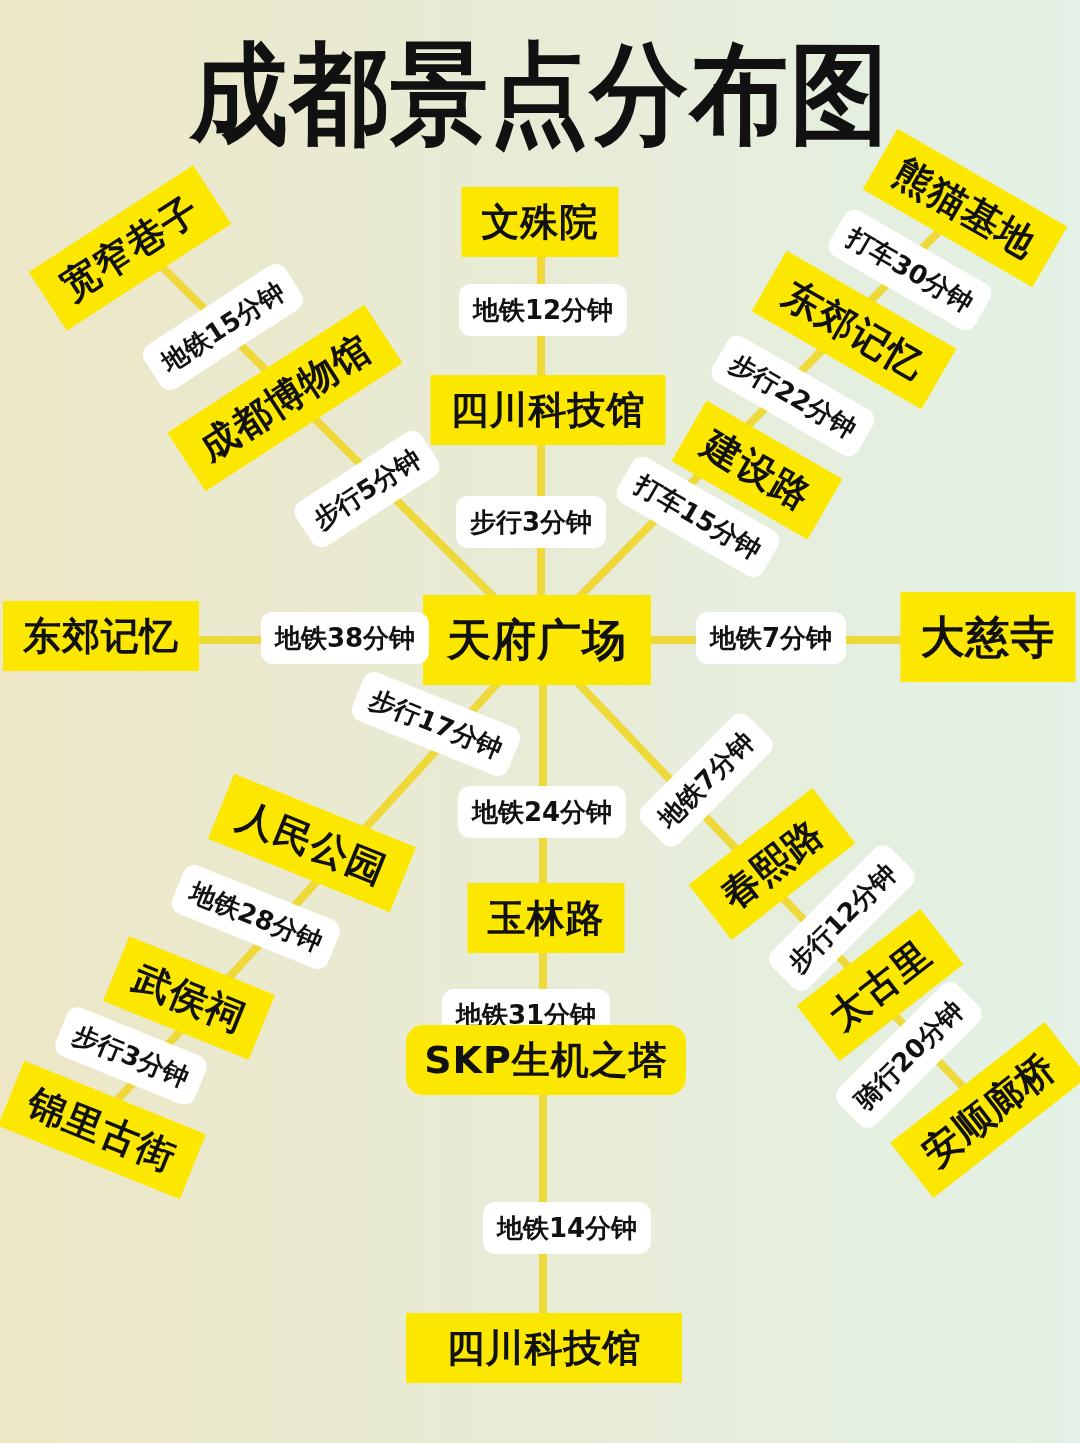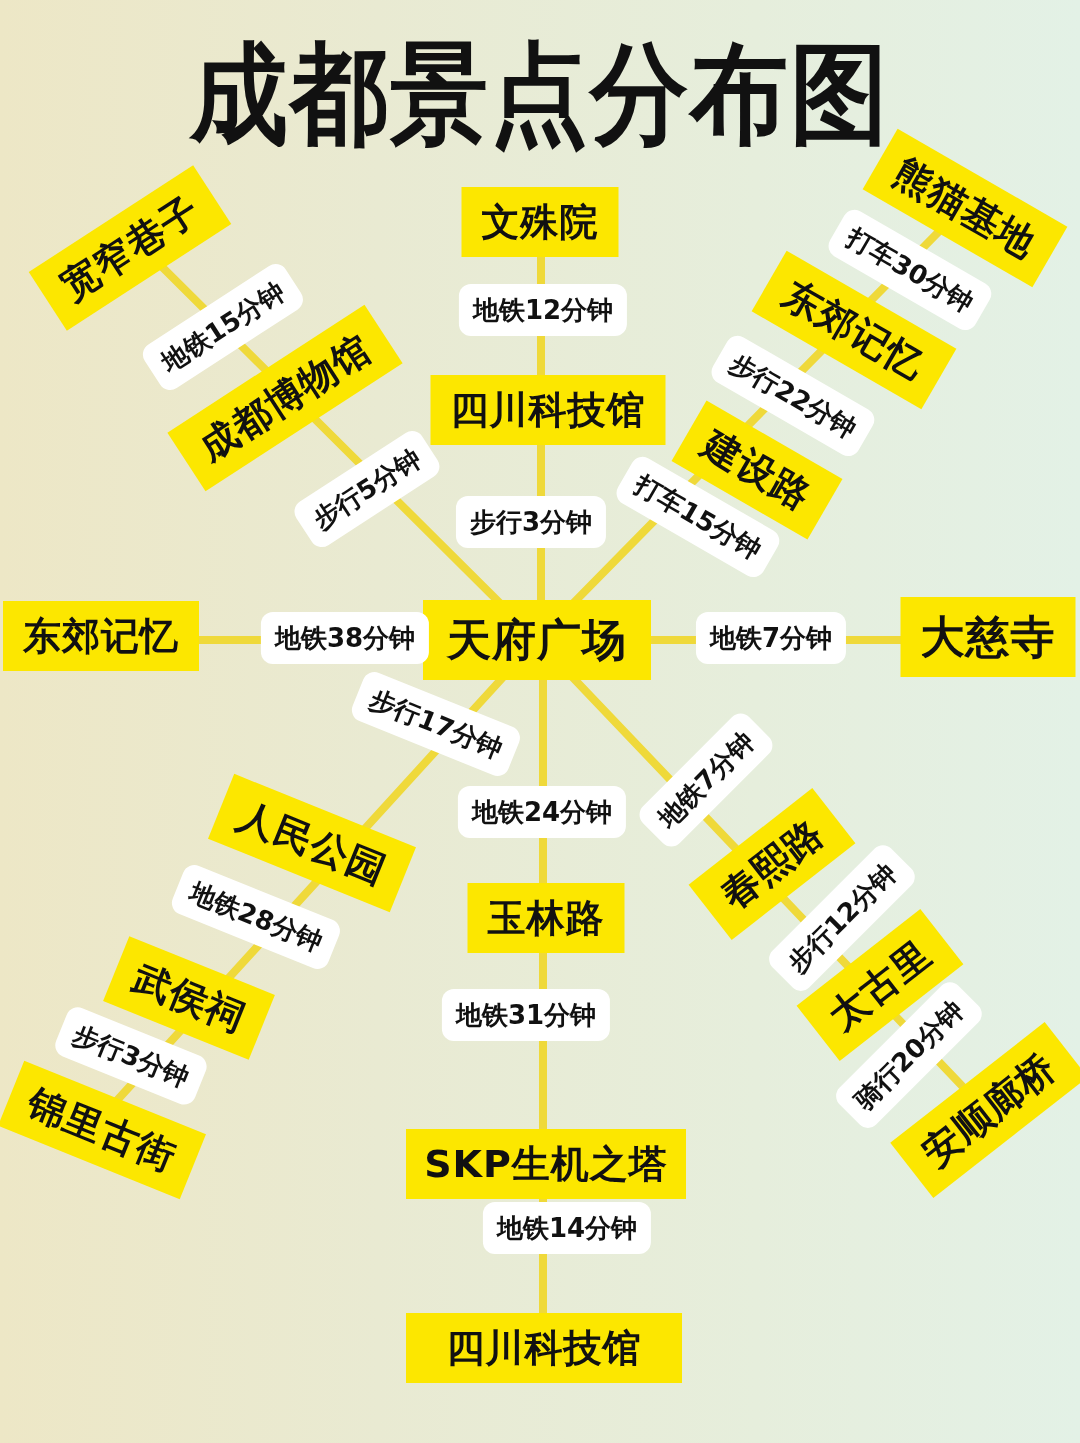--- a/index.html
+++ b/index.html
@@ -16,21 +16,21 @@
     }
     svg.lines { position: absolute; left: 0; top: 0; }
     .node, .edge {
       position: absolute; white-space: nowrap; color: #111; font-weight: bold;
       transform: translate(-50%, -50%) rotate(var(--r, 0deg));
       display: flex; align-items: center; justify-content: center;
     }
     .node {
       background: #fce700; font-size: 38px; padding: 0 20px; height: 70px; letter-spacing: 1px;
     }
-    .node.big { font-size: 44px; height: 80px; }
+    .node.big { font-size: 44px; height: 90px; }
     .edge {
       background: #ffffff; border-radius: 12px; font-size: 26px; padding: 0 14px; height: 52px;
       font-weight: 600;
     }
   </style>
 </head>
 <body>
 
 <div class="title">成都景点分布图</div>
 
@@ -75,21 +75,21 @@
 <div class="node" style="left:312px; top:843px; --r:22deg;">人民公园</div>
 <div class="node" style="left:189px; top:998px; --r:22deg;">武侯祠</div>
 <div class="node" style="left:102px; top:1130px; --r:22deg;">锦里古街</div>
 <div class="edge" style="left:436px; top:724px; --r:22deg;">步行17分钟</div>
 <div class="edge" style="left:256px; top:917px; --r:22deg;">地铁28分钟</div>
 <div class="edge" style="left:131px; top:1056px; --r:22deg;">步行3分钟</div>
 
 <div class="edge" style="left:542px; top:812px;">地铁24分钟</div>
 <div class="node" style="left:546px; top:918px;">玉林路</div>
 <div class="edge" style="left:526px; top:1015px;">地铁31分钟</div>
-<div class="node" style="left:546px; top:1164px; width:240px;">SKP生机之塔</div>
+<div class="node" style="left:546px; top:1060px; width:240px;border-radius:17px;">SKP生机之塔</div>
 <div class="edge" style="left:543px; top:1228px;margin-left:24px;">地铁14分钟</div>
 <div class="node" style="left:544px; top:1348px; width:236px;">四川科技馆</div>
 
 <div class="edge" style="left:706px; top:780px; --r:-45deg;">地铁7分钟</div>
 <div class="node" style="left:772px; top:864px; --r:-38deg;">春熙路</div>
 <div class="edge" style="left:842px; top:918px; --r:-45deg;">步行12分钟</div>
 <div class="node" style="left:880px; top:985px; --r:-38deg;">太古里</div>
 <div class="edge" style="left:909px; top:1055px; --r:-45deg;">骑行20分钟</div>
 <div class="node" style="left:989px; top:1110px; --r:-38deg;">安顺廊桥</div>
 

